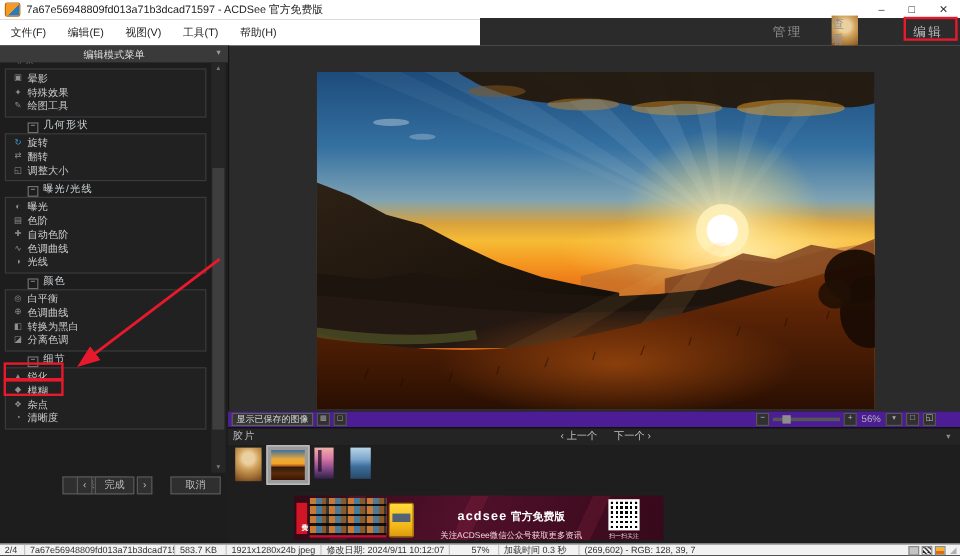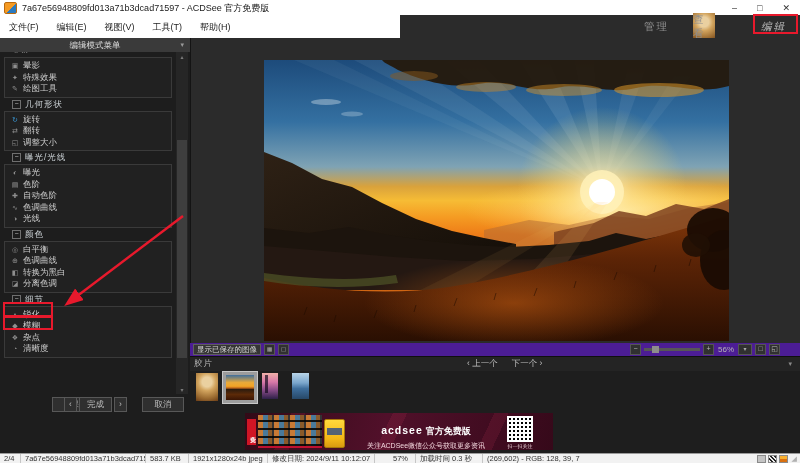--- a/index.html
+++ b/index.html
@@ -12,34 +12,34 @@
   .appicon{width:11px;height:10px;margin:0 5px 0 4px;border-radius:2px;
            background:linear-gradient(135deg,#f59a22 0 55%,#2a7ac0 55% 100%);border:1px solid #b86a10;}
   .wtitle{font-size:9px;color:#222;white-space:nowrap;}
   .wctrl{margin-left:auto;display:flex;align-items:center;gap:20px;padding-right:10px;}
   .wctrl span{font-size:9px;color:#333;line-height:16px;}
   .menubar{left:0;top:16px;width:800px;height:22px;background:#ffffff;display:flex;align-items:center;}
   .menubar .mi{font-size:9px;color:#1e1e1e;padding:0 9px;line-height:22px;}
   .modebar{left:400px;top:15px;width:400px;height:23px;background:#2b2b2b;display:flex;align-items:center;justify-content:flex-end;padding-right:14px;box-sizing:border-box;}
   .modebar .tab{font-size:10.5px;color:#8f8f8f;letter-spacing:2px;}
   .modebar .tab.t0{margin-right:24px}.modebar .tab.t1{margin-right:46px}
-  .modebar .tab.active{color:#bdbdbd;font-style:italic;}
+  .modebar .tab.active{color:#bdbdbd;}
 
   
   .sidebar-bg{left:0;top:38px;width:190px;height:415px;background:#1d1d1d;}
   .panel-header{left:0;top:38px;width:190px;height:14px;background:#3a3a3a;color:#dcdcdc;font-size:8.5px;
                 line-height:14px;text-align:center;}
   .panel-header .dd{position:absolute;right:6px;top:0;color:#9a9a9a;font-size:7px;}
   .tool-list{left:0;top:52px;width:176px;height:342px;overflow:hidden;}
   .clip-item{height:5px;overflow:hidden;color:#8a8a8a;font-size:8.5px;padding-left:12px;line-height:1;transform:translateY(-4px);}
   .group{border:1px solid #3a3a3a;margin:0 4px 0 4px;padding:2px 0;background:#212121;}
   .titem{display:flex;align-items:center;height:11.5px;}
   .titem .ic{width:10px;margin-left:5px;font-size:7px;color:#8f8f8f;text-align:center;flex:none;line-height:11.5px;}
   .titem .lb{font-size:8.5px;color:#cccccc;margin-left:3px;white-space:nowrap;line-height:11.5px;}
-  .sec{display:flex;align-items:center;height:13px;padding-left:12px;}
+  .sec{display:flex;align-items:flex-end;height:13px;padding-left:23px;}
   .sec .colbox{width:7px;height:7px;border:1px solid #6f6f6f;color:#bdbdbd;font-size:7px;line-height:6px;text-align:center;flex:none;}
   .sec .st{font-size:8.5px;color:#ccd2d6;margin-left:4px;letter-spacing:1px;line-height:13px;}
   .ic.blue{color:#3a9ad9;}
   .scrollbar{left:176px;top:52px;width:12px;height:342px;background:#262626;}
   .scrollbar .thumb{position:absolute;left:1px;width:10px;top:88px;height:218px;background:#3e3e3e;}
   .scrollbar .sarrow{position:absolute;left:0;width:12px;text-align:center;color:#7a7a7a;font-size:6px;}
   .actions .btn{position:absolute;top:397px;height:15px;background:#2f2f2f;border:1px solid #585858;color:#bfbfbf;
                 font-size:8.5px;line-height:13px;text-align:center;box-sizing:border-box;}
 
   

